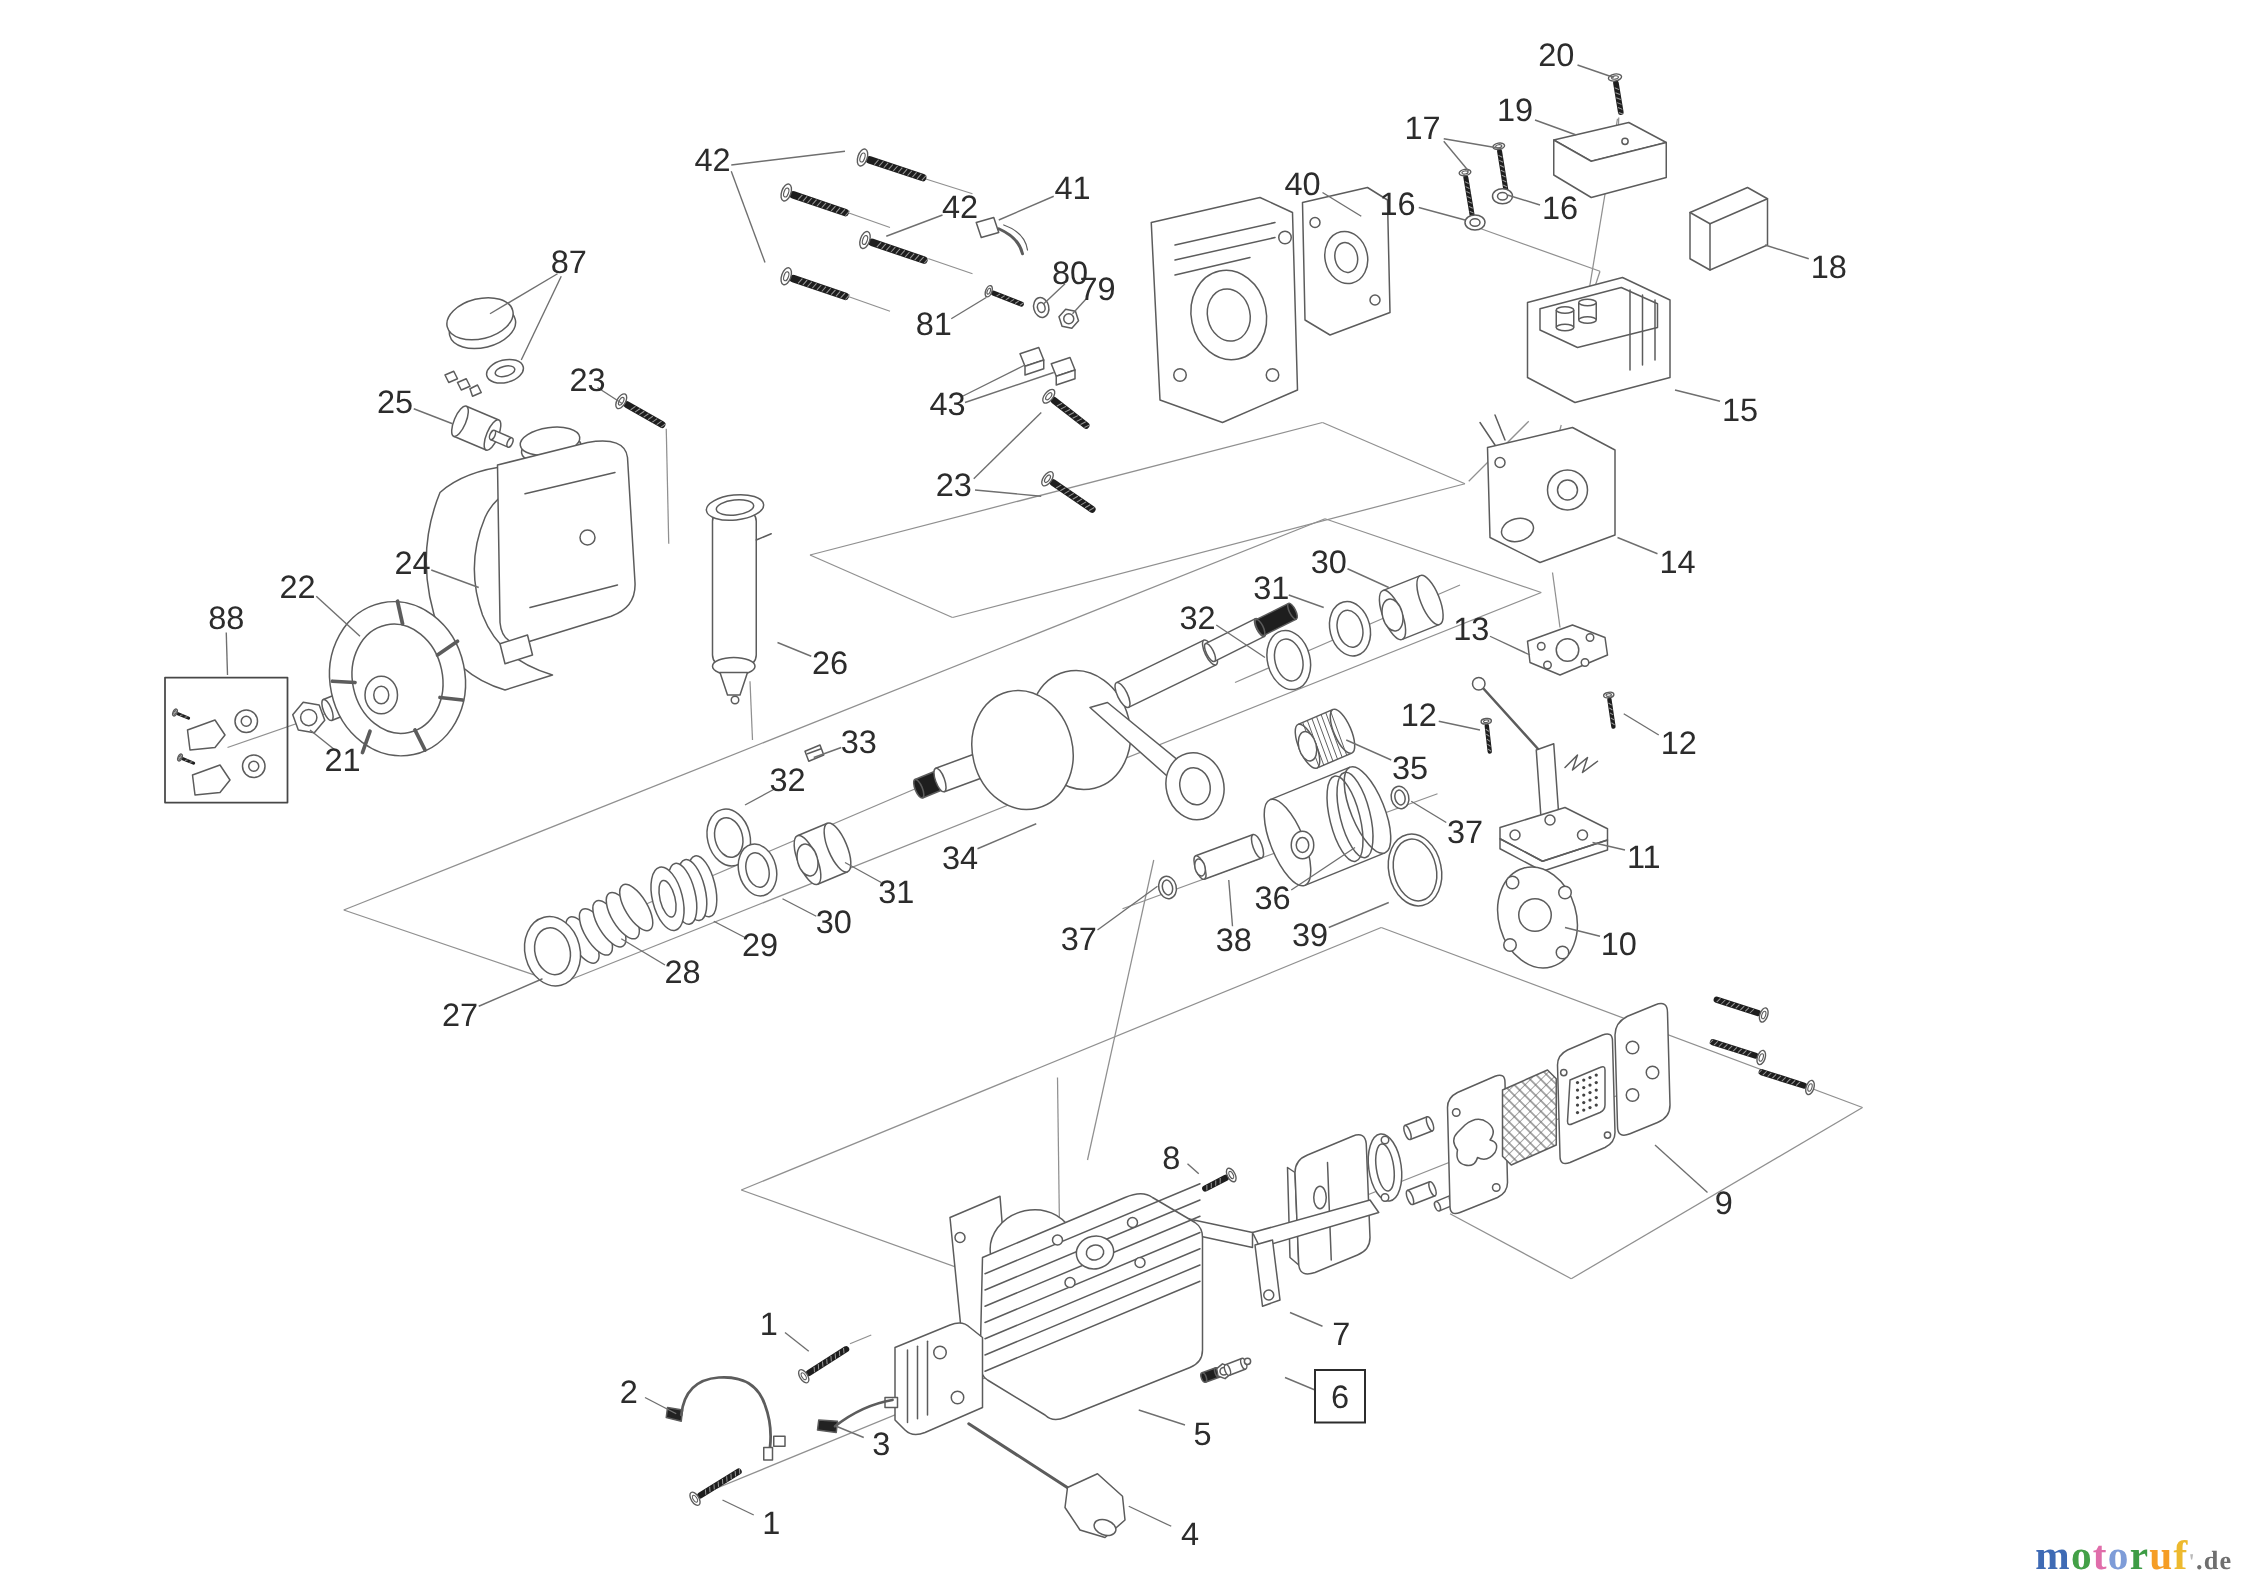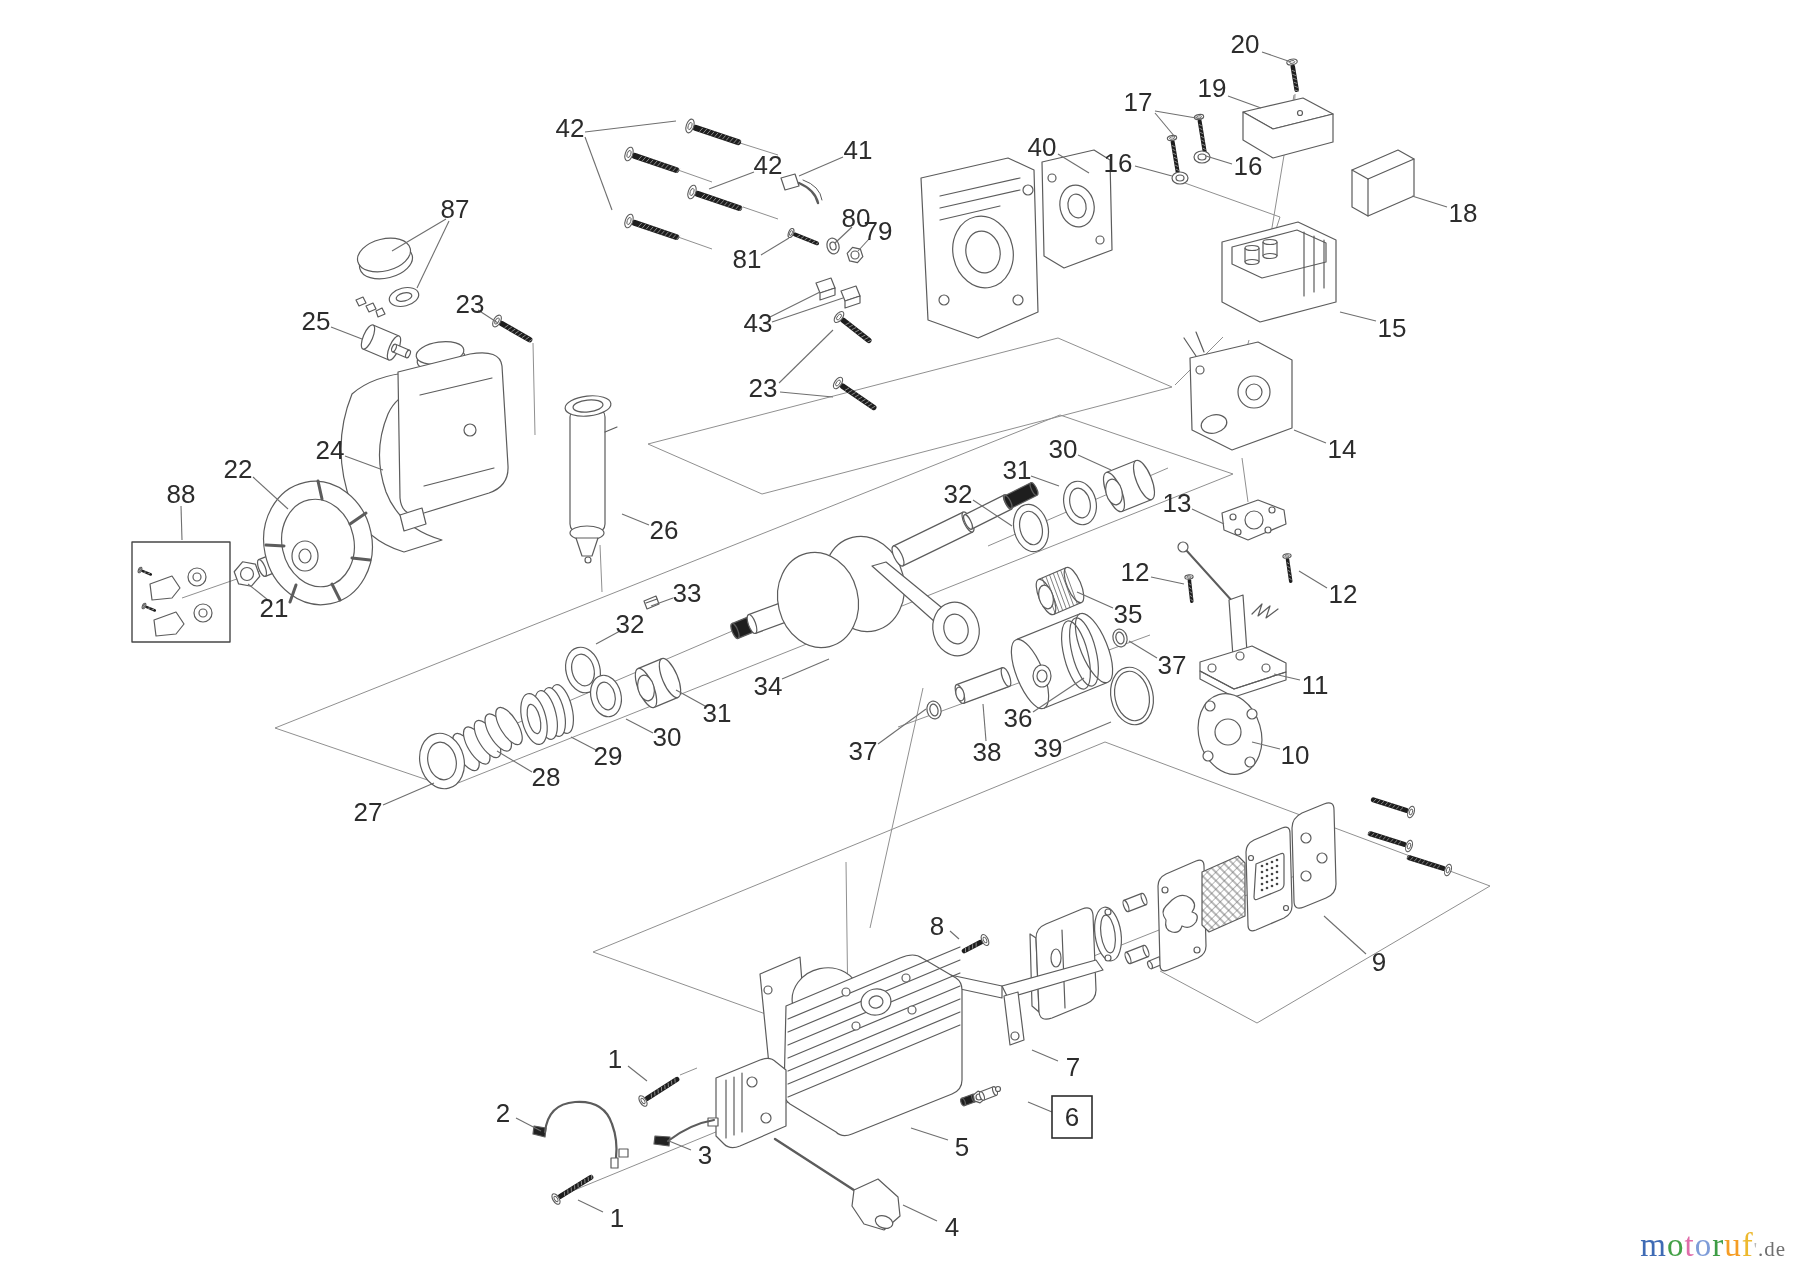--- a/index.html
+++ b/index.html
@@ -1,21 +1,21 @@
 <!DOCTYPE html>
 <html><head>
 <meta charset="utf-8">
 <style>
   html,body{margin:0;padding:0;background:#fff;}
   .stage{position:relative;width:1800px;height:1272px;background:#fff;overflow:hidden;
          font-family:"Liberation Sans",sans-serif;}
   .stage svg{position:absolute;left:0;top:0;width:1800px;height:1272px;}
   .callout{font-family:"Liberation Sans",sans-serif;font-size:26px;fill:#2c2c2c;}
   .logo{position:absolute;right:14px;bottom:8px;font-family:"Liberation Serif",serif;
-        font-weight:normal;font-size:33px;letter-spacing:1px;white-space:nowrap;}
+        font-weight:bold;font-size:33px;letter-spacing:1px;white-space:nowrap;}
   .logo span{display:inline-block;}
 </style>
 </head>
 <body>
 
 <div class="stage">
   <svg xmlns="http://www.w3.org/2000/svg" viewBox="0 0 1800 1272">
       <defs>
         <pattern id="xh" width="6" height="6" patternUnits="userSpaceOnUse" patternTransform="rotate(45)">
           <rect x="0" y="0" width="6" height="6" fill="#fff"></rect>

